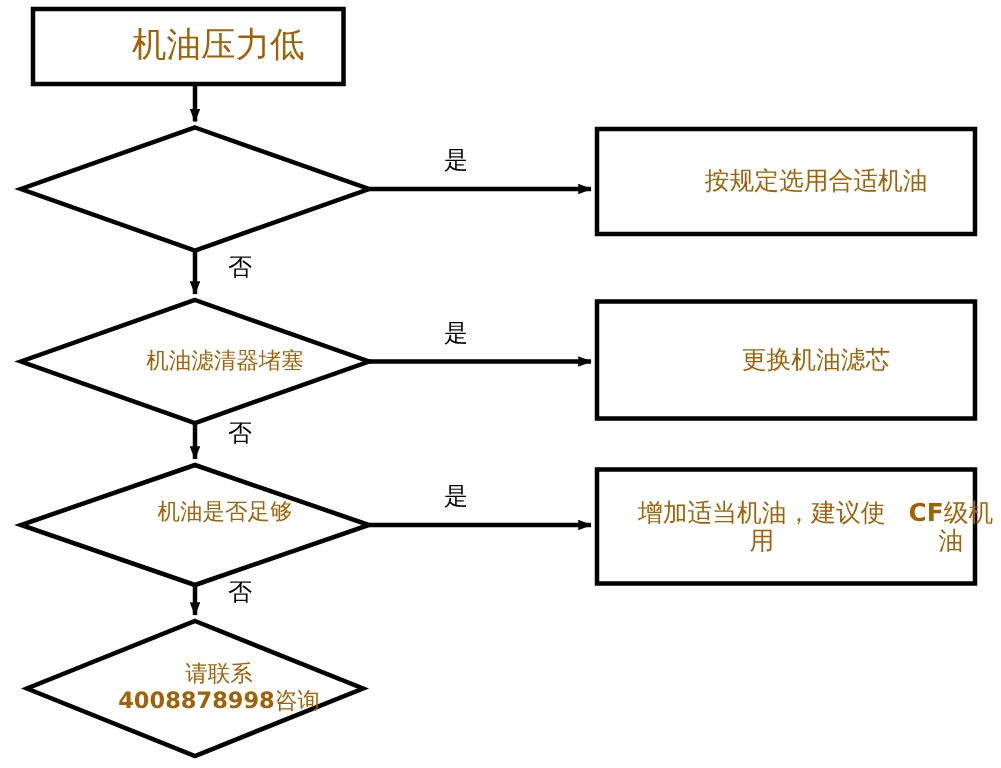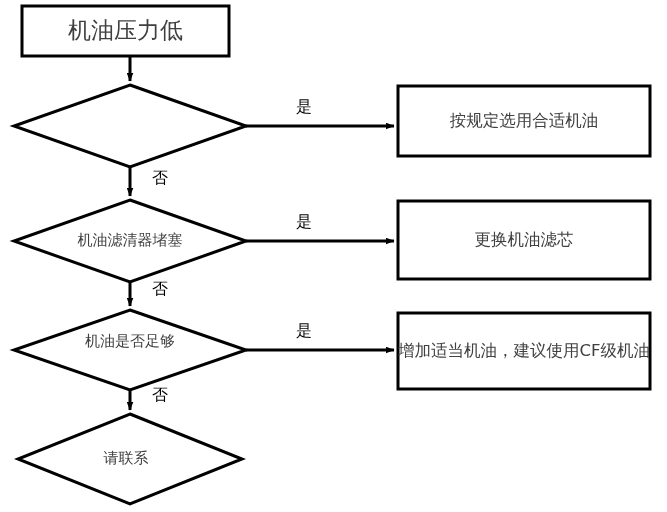--- a/index.html
+++ b/index.html
@@ -23,45 +23,46 @@
     top: 0;
     width: 667px;
     height: 512px;
   }
   .node-text {
     position: absolute;
     display: flex;
     align-items: center;
     justify-content: center;
     text-align: center;
-    color: #404040;
+    color: #a16207;
     line-height: 1.18;
     pointer-events: none;
     white-space: pre-line;
+    padding-left: 20px;
   }
   .title-text {
     font-size: 23px;
   }
   .decision-text {
     font-size: 15px;
   }
   .action-text {
     font-size: 16.5px;
   }
   .contact-text {
     font-size: 15px;
   }
   .edge-label {
     position: absolute;
     color: #000000;
     font-size: 16px;
     line-height: 1;
   }
   .bold-frag {
-    font-weight: normal;
+    font-weight: bold;
   }
 </style>
 </head>
 <body>
 
 <div id="canvas">
 
   <svg id="flow-svg" viewBox="0 0 667 512">
     <defs>
       <marker id="arrowhead" markerWidth="9" markerHeight="7" refX="8.5" refY="3.5" orient="auto" markerUnits="userSpaceOnUse">
@@ -111,20 +112,21 @@
 
   <div class="node-text action-text" style="left:398px; top:201px; width:252px; height:78px;">更换机油滤芯</div>
 
   <div class="node-text action-text" style="left:398px; top:313px; width:252px; height:76px; ">
     <span>增加适当机油，建议使用</span>
     <span><span class="bold-frag">CF</span><span>级机油</span></span>
   </div>
 
   <div class="node-text contact-text" style="left:26px; top:428px; width:200px; height:62px; flex-direction:column;">
     <span>请联系</span>
+    <span><span class="bold-frag">4008878998</span><span>咨询</span></span>
   </div>
 
   <div class="edge-label" style="left:296px; top:99px;">是</div>
   <div class="edge-label" style="left:296px; top:214px;">是</div>
   <div class="edge-label" style="left:296px; top:323px;">是</div>
 
   <div class="edge-label" style="left:152px; top:170px;">否</div>
   <div class="edge-label" style="left:152px; top:281px;">否</div>
   <div class="edge-label" style="left:152px; top:387px;">否</div>
 

